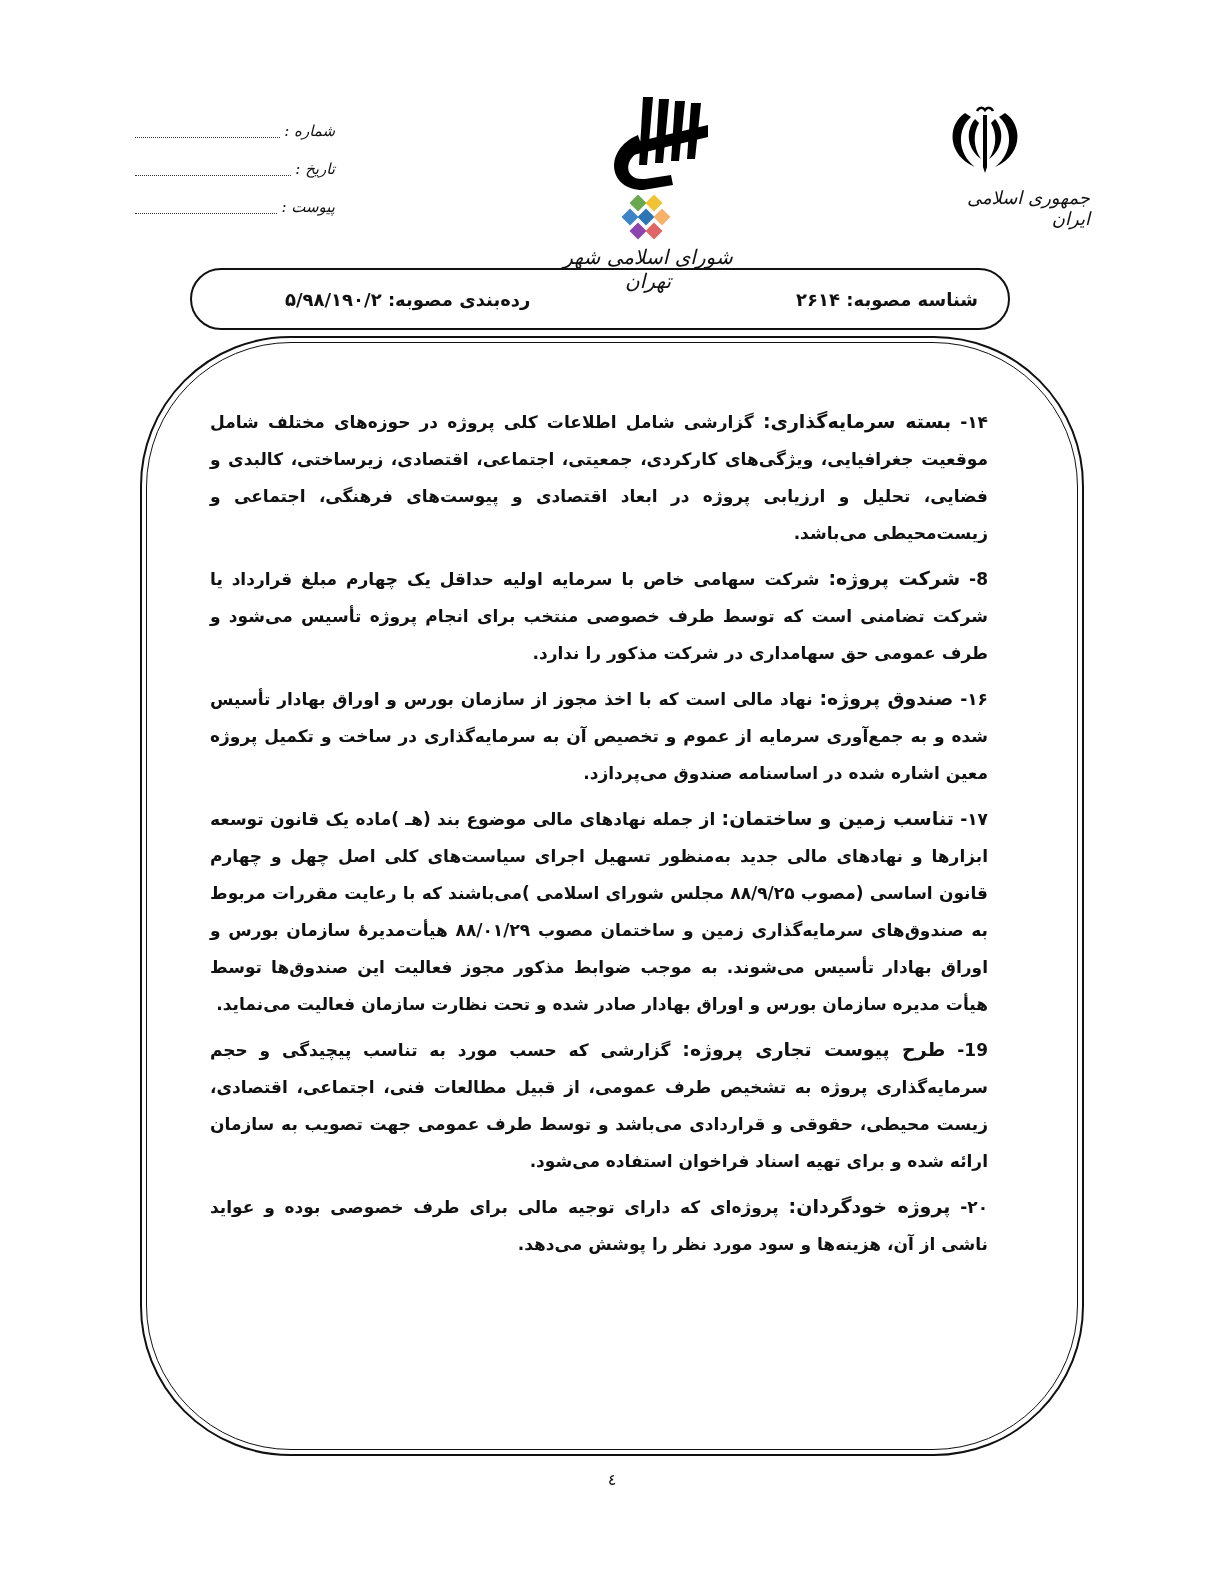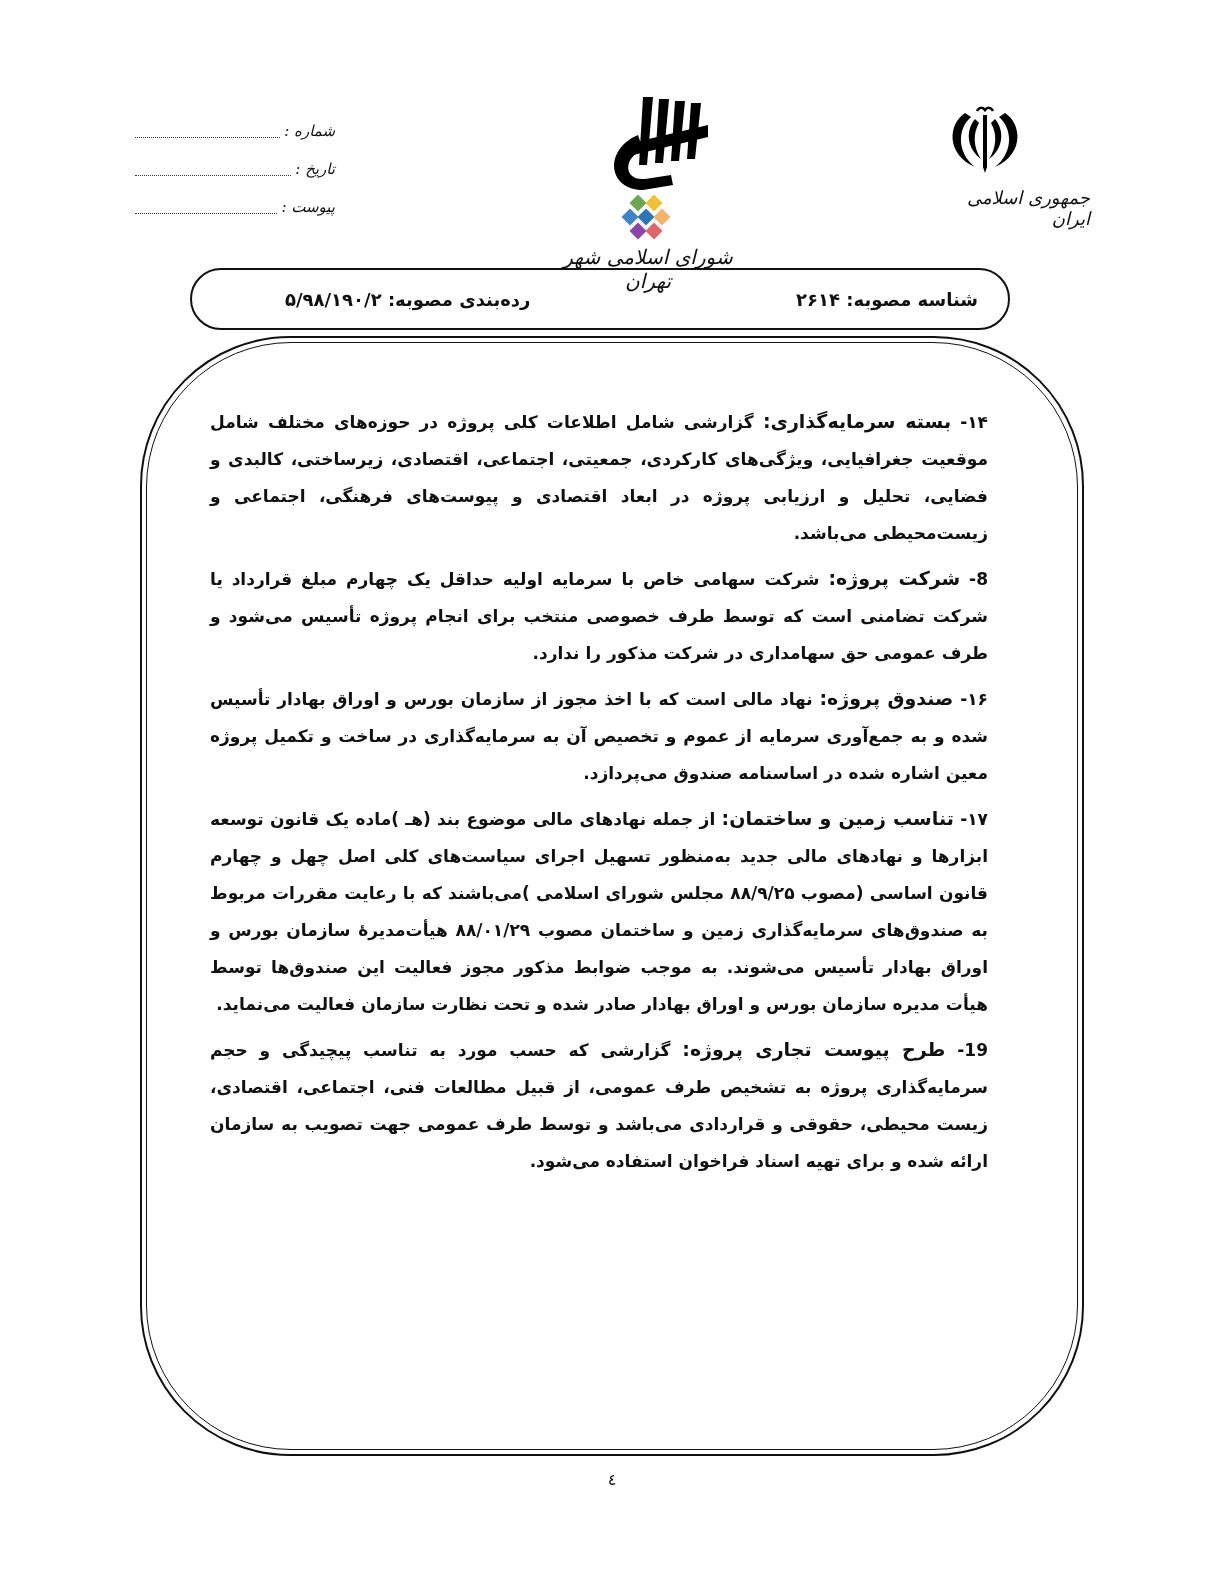--- a/index.html
+++ b/index.html
@@ -129,15 +129,20 @@
   <p class="def">
     <span class="num">۱۷-</span>
     <span class="term">تناسب زمین و ساختمان:</span>
     <span>از جمله نهادهای مالی موضوع بند (هـ )ماده یک قانون توسعه ابزارها و نهادهای مالی جدید به‌منظور تسهیل اجرای سیاست‌های کلی اصل چهل و چهارم قانون اساسی (مصوب ۸۸/۹/۲۵ مجلس شورای اسلامی )می‌باشند که با رعایت مقررات مربوط به صندوق‌های سرمایه‌گذاری زمین و ساختمان مصوب ۸۸/۰۱/۲۹ هیأت‌مدیرهٔ سازمان بورس و اوراق بهادار تأسیس می‌شوند. به موجب ضوابط مذکور مجوز فعالیت این صندوق‌ها توسط هیأت مدیره سازمان بورس و اوراق بهادار صادر شده و تحت نظارت سازمان فعالیت می‌نماید.</span>
   </p>
   <p class="def">
     <span class="num">19-</span>
     <span class="term">طرح پیوست تجاری پروژه:</span>
     <span>گزارشی که حسب مورد به تناسب پیچیدگی و حجم سرمایه‌گذاری پروژه به تشخیص طرف عمومی، از قبیل مطالعات فنی، اجتماعی، اقتصادی، زیست محیطی، حقوقی و قراردادی می‌باشد و توسط طرف عمومی جهت تصویب به سازمان ارائه شده و برای تهیه اسناد فراخوان استفاده می‌شود.</span>
   </p>
+  <p class="def">
+    <span class="num">۲۰-</span>
+    <span class="term">پروژه خودگردان:</span>
+    <span>پروژه‌ای که دارای توجیه مالی برای طرف خصوصی بوده و عواید ناشی از آن، هزینه‌ها و سود مورد نظر را پوشش می‌دهد.</span>
+  </p>
 </div>
 
 <div class="page-number">٤</div>
 
 </body></html>

